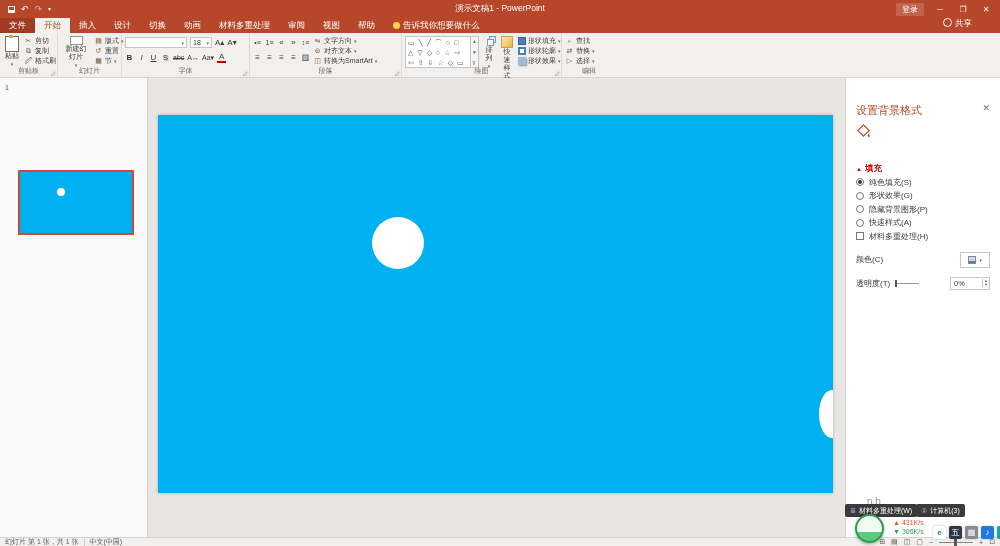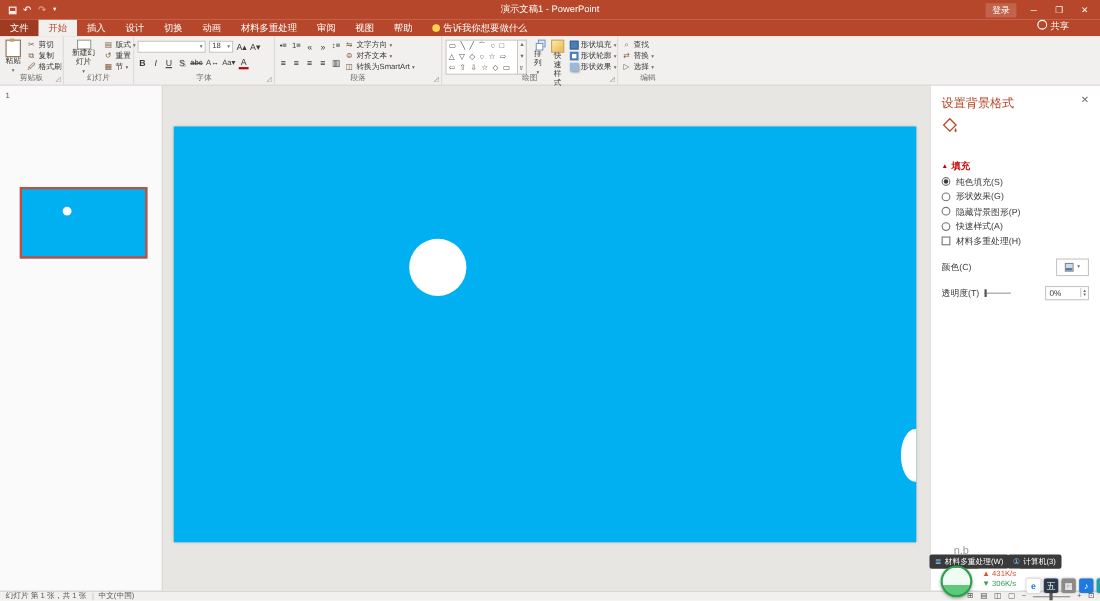--- a/index.html
+++ b/index.html
@@ -70,21 +70,21 @@
   #thumbdot{position:absolute;left:37px;top:16px;width:8px;height:8px;border-radius:50%;background:#fff;}
 
   #slide{left:158px;top:115px;width:675px;height:378px;background:#00b0f0;overflow:hidden;
          box-shadow:0 0 3px rgba(0,0,0,.25);}
   #slidecircle{position:absolute;left:214px;top:102px;width:52px;height:52px;border-radius:50%;background:#fff;}
   #slideblob{position:absolute;right:-12px;bottom:55px;width:26px;height:48px;border-radius:50%;background:#fff;}
 
   
   #pane{left:845px;top:78px;width:155px;height:459px;background:#fff;border-left:1px solid #d5d2cf;
         box-sizing:border-box;padding:8px 10px;font-size:8px;color:#3b3a39;}
-  .pane-head{display:flex;align-items:flex-start;}
+  .pane-head{display:flex;align-items:flex-start;margin-top:17px;}
   .pane-title{font-size:11px;color:#b7472a;}
   .pane-close{margin-left:auto;color:#6f6c69;font-size:9px;}
   .fillhdr{margin-top:22px;color:#c00000;font-weight:bold;font-size:8.5px;display:flex;align-items:center;gap:3px;}
   .tri{font-size:6px;color:#c00000;}
   .opt{display:flex;align-items:center;gap:5px;height:12.5px;margin-top:1px;}
   .radio{width:8px;height:8px;border:1px solid #767676;border-radius:50%;background:#fff;
          box-sizing:border-box;display:flex;align-items:center;justify-content:center;flex:0 0 auto;}
   .radio b{width:4px;height:4px;border-radius:50%;background:#3b3a39;display:none;}
   .radio.sel b{display:block;}
   .checkbox{width:8px;height:8px;border:1px solid #767676;background:#fff;box-sizing:border-box;flex:0 0 auto;}

